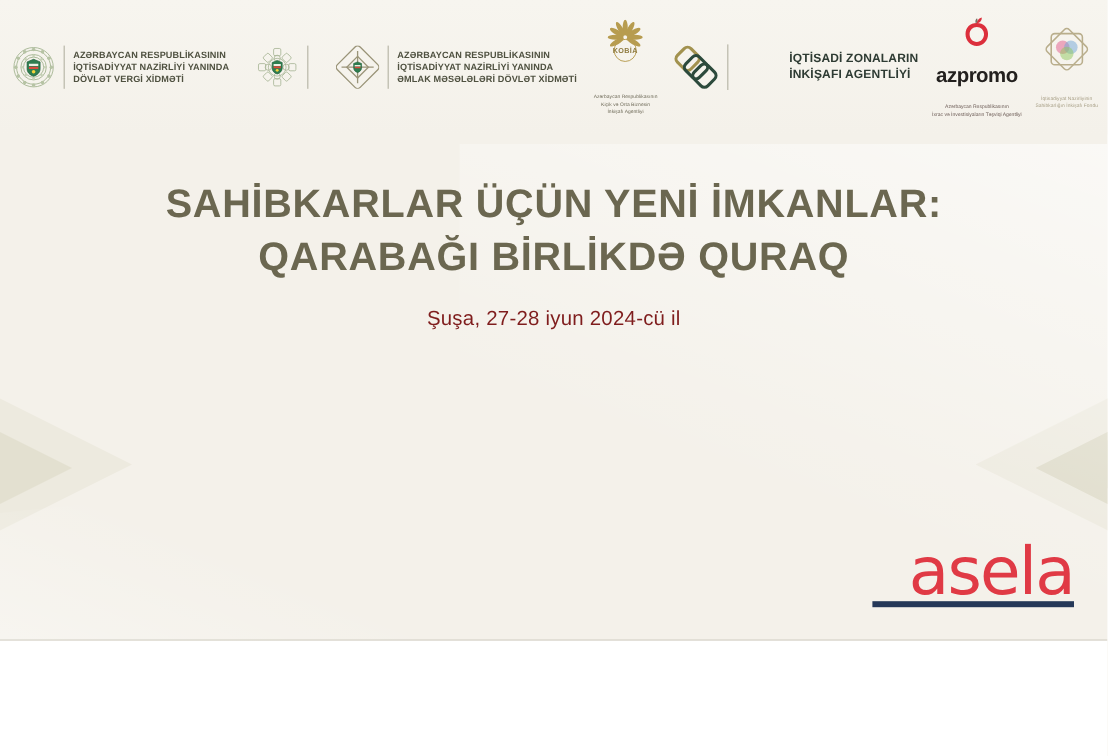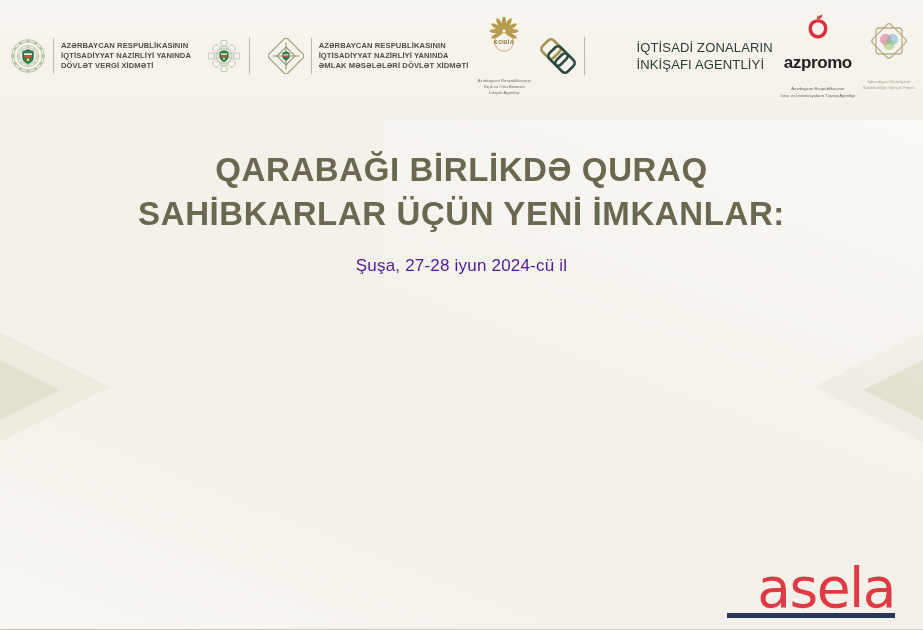--- a/index.html
+++ b/index.html
@@ -6,21 +6,21 @@
     margin: 0;
     padding: 0;
     background: #ffffff;
   }
   body {
     font-family: "Liberation Sans", sans-serif;
   }
   #poster {
     position: relative;
     width: 923px;
-    height: 630px;
+    height: 534px;
     overflow: hidden;
     background: #F4F1EA;
   }
   
   .bg-layer {
     position: absolute;
     inset: 0;
     overflow: hidden;
     pointer-events: none;
   }
@@ -120,22 +120,22 @@
     font-weight: 700;
     text-transform: uppercase;
     color: #4F5140;
   }
   .words-mixed {
     font-size: 7.4px;
     font-weight: 400;
     color: #55584A;
   }
   .words-izia {
-    font-size: 13px;
-    font-weight: 400;
+    font-size: 10px;
+    font-weight: 700;
     color: #2E3B33;
     letter-spacing: .15px;
     margin-left: 44px;
   }
   .logo-stack {
     display: flex;
     flex-direction: column;
     align-items: center;
     flex: 0 0 auto;
     gap: 12px;
@@ -185,29 +185,29 @@
     color: #6B6750;
     letter-spacing: .6px;
     line-height: 1.33;
     margin: 0;
     white-space: nowrap;
   }
   .subtitle {
     margin: 20px 0 0 0;
     font-size: 17px;
     font-weight: 400;
-    color: #4c1d95;
+    color: #7f1d1d;
     letter-spacing: .2px;
   }
 
   
   .asela {
     position: absolute;
     right: 28px;
-    bottom: 12px;
+    bottom: 28px;
     width: 168px;
   }
   .asela-word {
     font-size: 55px;
     line-height: .86;
     font-weight: 400;
     color: #E03A45;
     letter-spacing: -1.5px;
     text-align: right;
     font-family: "DejaVu Sans", sans-serif;
@@ -408,22 +408,22 @@
           <circle cx="0" cy="3.6" r="5.6" fill="#8FC75E" opacity="0.5"></circle>
         </g>
       </svg>
       <div class="caption-tiny faint">İqtisadiyyat Nazirliyinin
 Sahibkarlığın İnkişafı Fondu</div>
     </div>
 
   </div>
 
   <div class="title-block">
+    <h1 class="title-line">SAHİBKARLAR ÜÇÜN YENİ İMKANLAR:</h1>
     <h1 class="title-line">QARABAĞI BİRLİKDƏ QURAQ</h1>
-    <h1 class="title-line">SAHİBKARLAR ÜÇÜN YENİ İMKANLAR:</h1>
     <p class="subtitle">Şuşa, 27-28 iyun 2024-cü il</p>
   </div>
 
   <div class="asela">
     <div class="asela-word">asela</div>
     <div class="asela-rule"></div>
   </div>
 
   <div class="bottom-rule"></div>
 </div>

